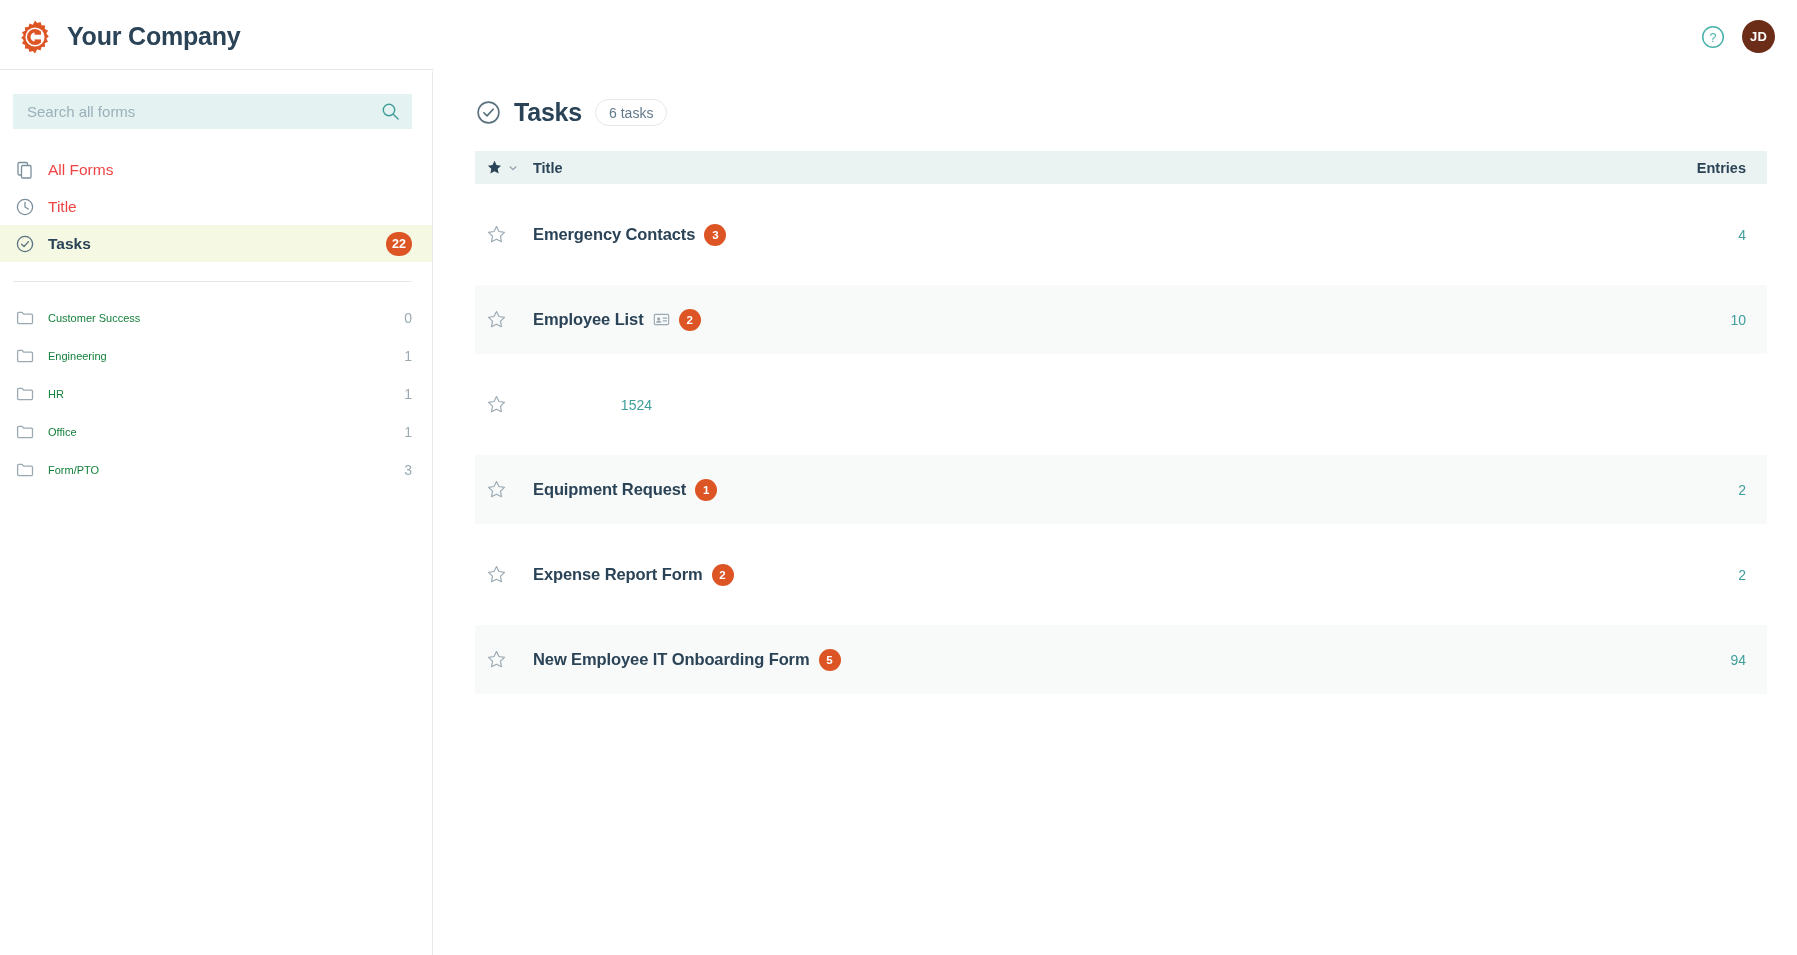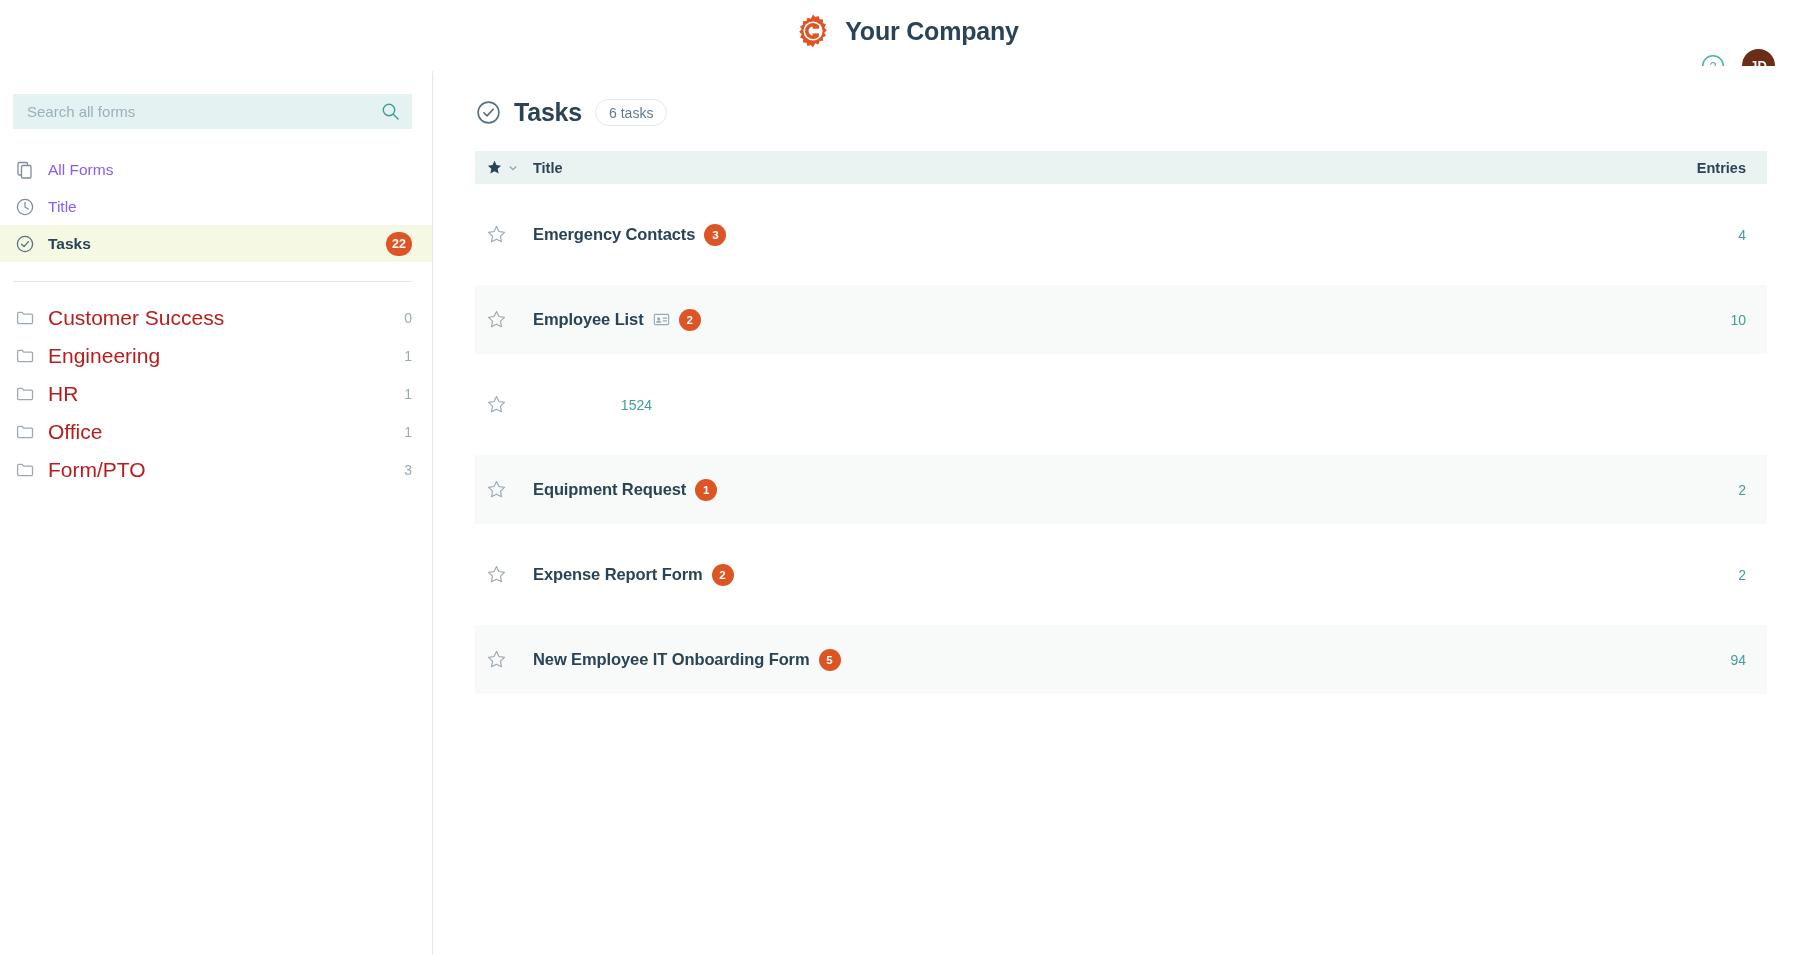--- a/index.html
+++ b/index.html
@@ -5,25 +5,25 @@
   * { box-sizing: border-box; margin: 0; padding: 0; }
   html, body {
     width: 1797px; height: 955px;
     background: #ffffff;
     font-family: "Liberation Sans", sans-serif;
     overflow: hidden;
   }
 
   
   .topbar {
-    position: absolute; top: 13px; left: 0;
+    position: absolute; top: 4px; left: 0;
     width: 1797px; height: 66px;
     background: #ffffff;
     border-bottom: 1px solid #e4e9ec;
-    display: flex; align-items: center; flex-direction: column;
+    display: flex; align-items: center;
   }
   .brand { display: flex; align-items: center; gap: 14px; padding-left: 17px; }
   .brand-logo { width: 36px; height: 36px; display: block; }
   .brand-title {
     font-size: 25px; font-weight: bold; color: #2a4356;
     letter-spacing: -0.2px; white-space: nowrap;
   }
   .topbar-right {
     margin-left: auto; display: flex; align-items: center;
     gap: 17px; padding-right: 22px;
@@ -65,42 +65,42 @@
   }
 
   .nav-list { margin-top: 22px; }
   .nav-item {
     display: flex; align-items: center;
     height: 37px; padding: 0 20px 0 15px;
     cursor: pointer;
   }
   .nav-item.active { background: #f5f8e3; }
   .nav-ico { width: 20px; height: 20px; margin-right: 13px; flex: none; }
-  .nav-label { font-size: 15.5px; color: #8b5cf6; }
+  .nav-label { font-size: 15.5px; color: #ef4444; }
   .nav-item.active .nav-label { font-weight: bold; color: #2a4356; }
   .nav-badge {
     margin-left: auto;
     min-width: 24px; height: 24px; padding: 0 6px;
     border-radius: 12px; background: #dd5524; color: #ffffff;
     font-size: 12.5px; font-weight: bold;
     display: flex; align-items: center; justify-content: center;
   }
 
   .nav-divider {
     height: 1px; background: #e4e9ec;
     margin: 19px 20px 0 13px;
   }
   .folder-list { margin-top: 17px; }
   .folder-item {
     display: flex; align-items: center;
     height: 38px; padding: 0 20px 0 15px;
     cursor: pointer;
   }
   .folder-ico { width: 20px; height: 20px; margin-right: 13px; flex: none; }
-  .folder-label { font-size: 21px; color: #b91c1c; }
+  .folder-label { font-size: 11px; color: #15803d; }
   .folder-count {
     margin-left: auto; font-size: 14px; color: #9aa9b2;
   }
 
   
   .main {
     position: absolute; top: 66px; left: 434px;
     width: 1363px; height: 889px;
     background: #ffffff;
   }

